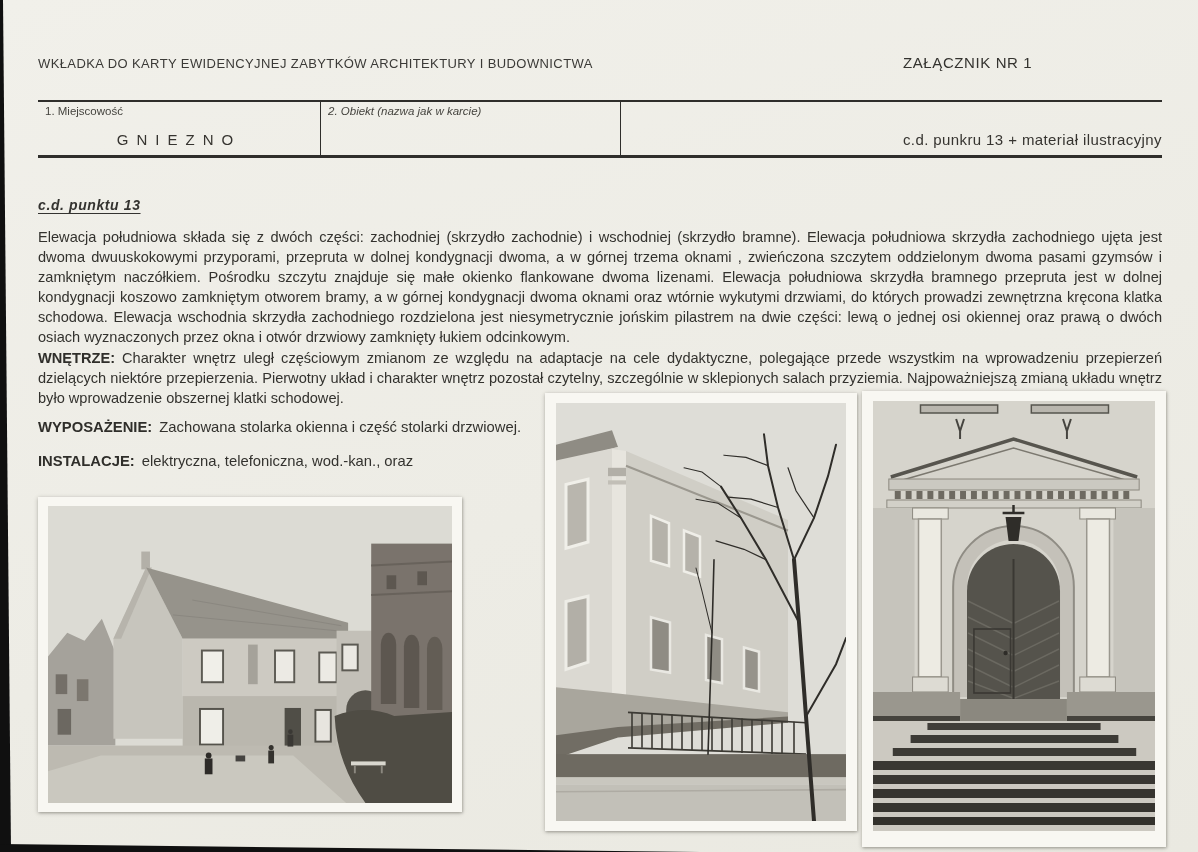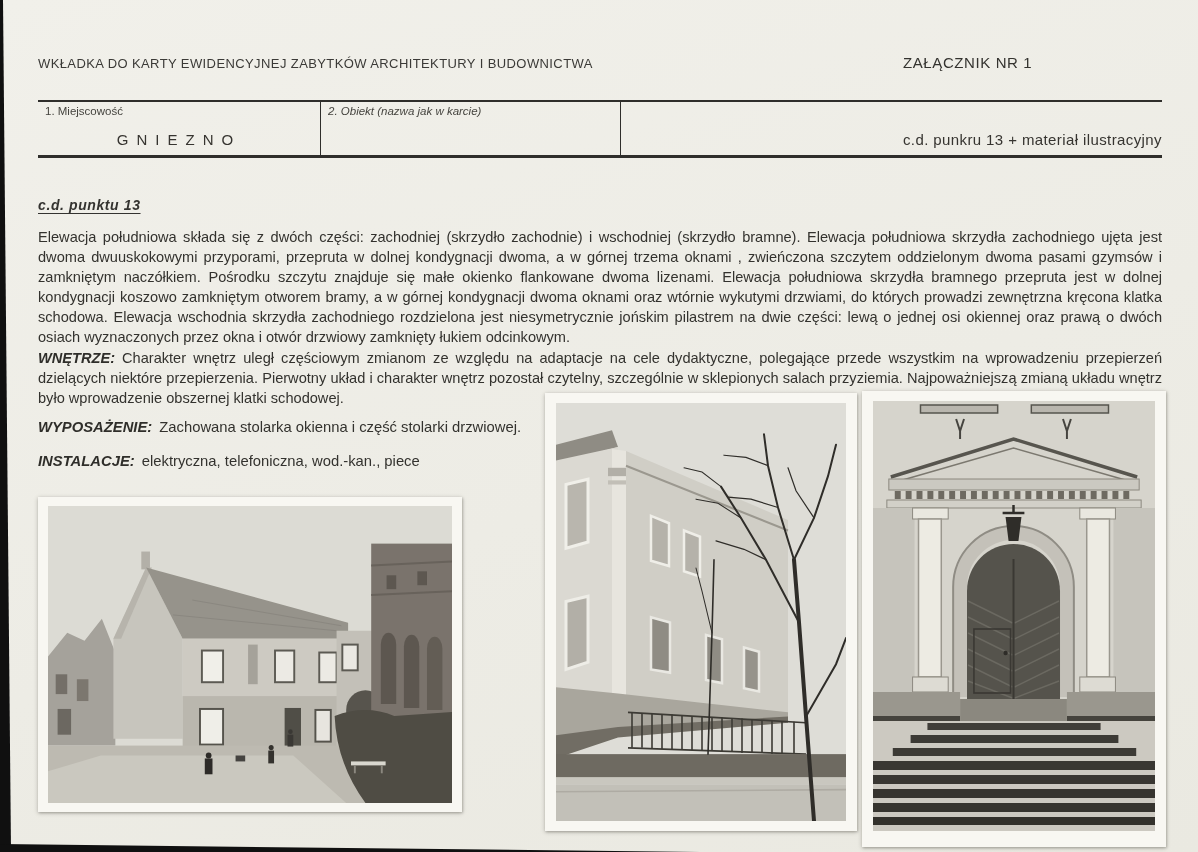--- a/index.html
+++ b/index.html
@@ -30,21 +30,21 @@
   .c2 .id-value { font-size:16px; letter-spacing:1px; }
   .c3 .id-value { font-size:15px; letter-spacing:.4px;text-align:right; }
 
   .section-heading { position:absolute; left:38px; top:197px; font-size:14px; font-weight:bold;
     text-decoration:underline; text-underline-offset:3px; letter-spacing:.6px; color:#343330;font-style:italic; }
 
   .body-par { position:absolute; left:38px; width:1124px; font-size:14.6px; line-height:20px;
     text-align:justify; color:#33322e; }
   .par1 { top:227px; }
   .par2 { top:348px; }
-  .lead { font-weight:bold; margin-right:7px; color:#2f2e2a;font-style:italic; }
+  .lead { font-weight:bold; margin-right:7px; color:#2f2e2a; }
   .line-par { position:absolute; left:38px; font-size:14.8px; color:#33322e; width:700px; }
   .par3 { top:419px; }
   .par4 { top:453px; }
 
   .photo { position:absolute; background:#f8f7f2;
     box-shadow:0 1px 4px rgba(60,58,50,.35), 1px 1px 2px rgba(60,58,50,.2); }
   .photo svg { display:block; width:100%; height:100%; }
   .photo1 { left:38px;  top:497px; width:424px; height:315px; padding:9px 10px; }
   .photo2 { left:545px; top:393px; width:312px; height:438px; padding:10px 11px; }
   .photo3 { left:862px; top:391px; width:304px; height:456px; padding:10px 11px 16px 11px; }
@@ -78,21 +78,21 @@
 
   <div class="body-par par2">
     <span class="lead">WNĘTRZE:</span><span>Charakter wnętrz uległ częściowym zmianom ze względu na adaptacje na cele dydaktyczne, polegające przede wszystkim na wprowadzeniu przepierzeń dzielących niektóre przepierzenia. Pierwotny układ i charakter wnętrz pozostał czytelny, szczególnie w sklepionych salach przyziemia. Najpoważniejszą zmianą układu wnętrz było wprowadzenie obszernej klatki schodowej.</span>
   </div>
 
   <div class="line-par par3">
     <span class="lead">WYPOSAŻENIE:</span><span>Zachowana stolarka okienna i część stolarki drzwiowej.</span>
   </div>
 
   <div class="line-par par4">
-    <span class="lead">INSTALACJE:</span><span>elektryczna, telefoniczna, wod.-kan., piece</span>
+    <span class="lead">INSTALACJE:</span><span>elektryczna, telefoniczna, wod.-kan., oraz</span>
   </div>
 
   <div class="photo photo1">
     <svg viewBox="0 0 420 300" preserveAspectRatio="none">
       <rect x="0" y="0" width="420" height="300" fill="#dcdbd4"></rect>
 
       <polygon points="0,152 20,128 38,136 56,114 70,148 70,242 0,242" fill="#a5a29b"></polygon>
       <rect x="8" y="170" width="12" height="20" fill="#746f68"></rect>
       <rect x="30" y="175" width="12" height="22" fill="#7c776f"></rect>
       <rect x="10" y="205" width="14" height="26" fill="#6c6861"></rect>

